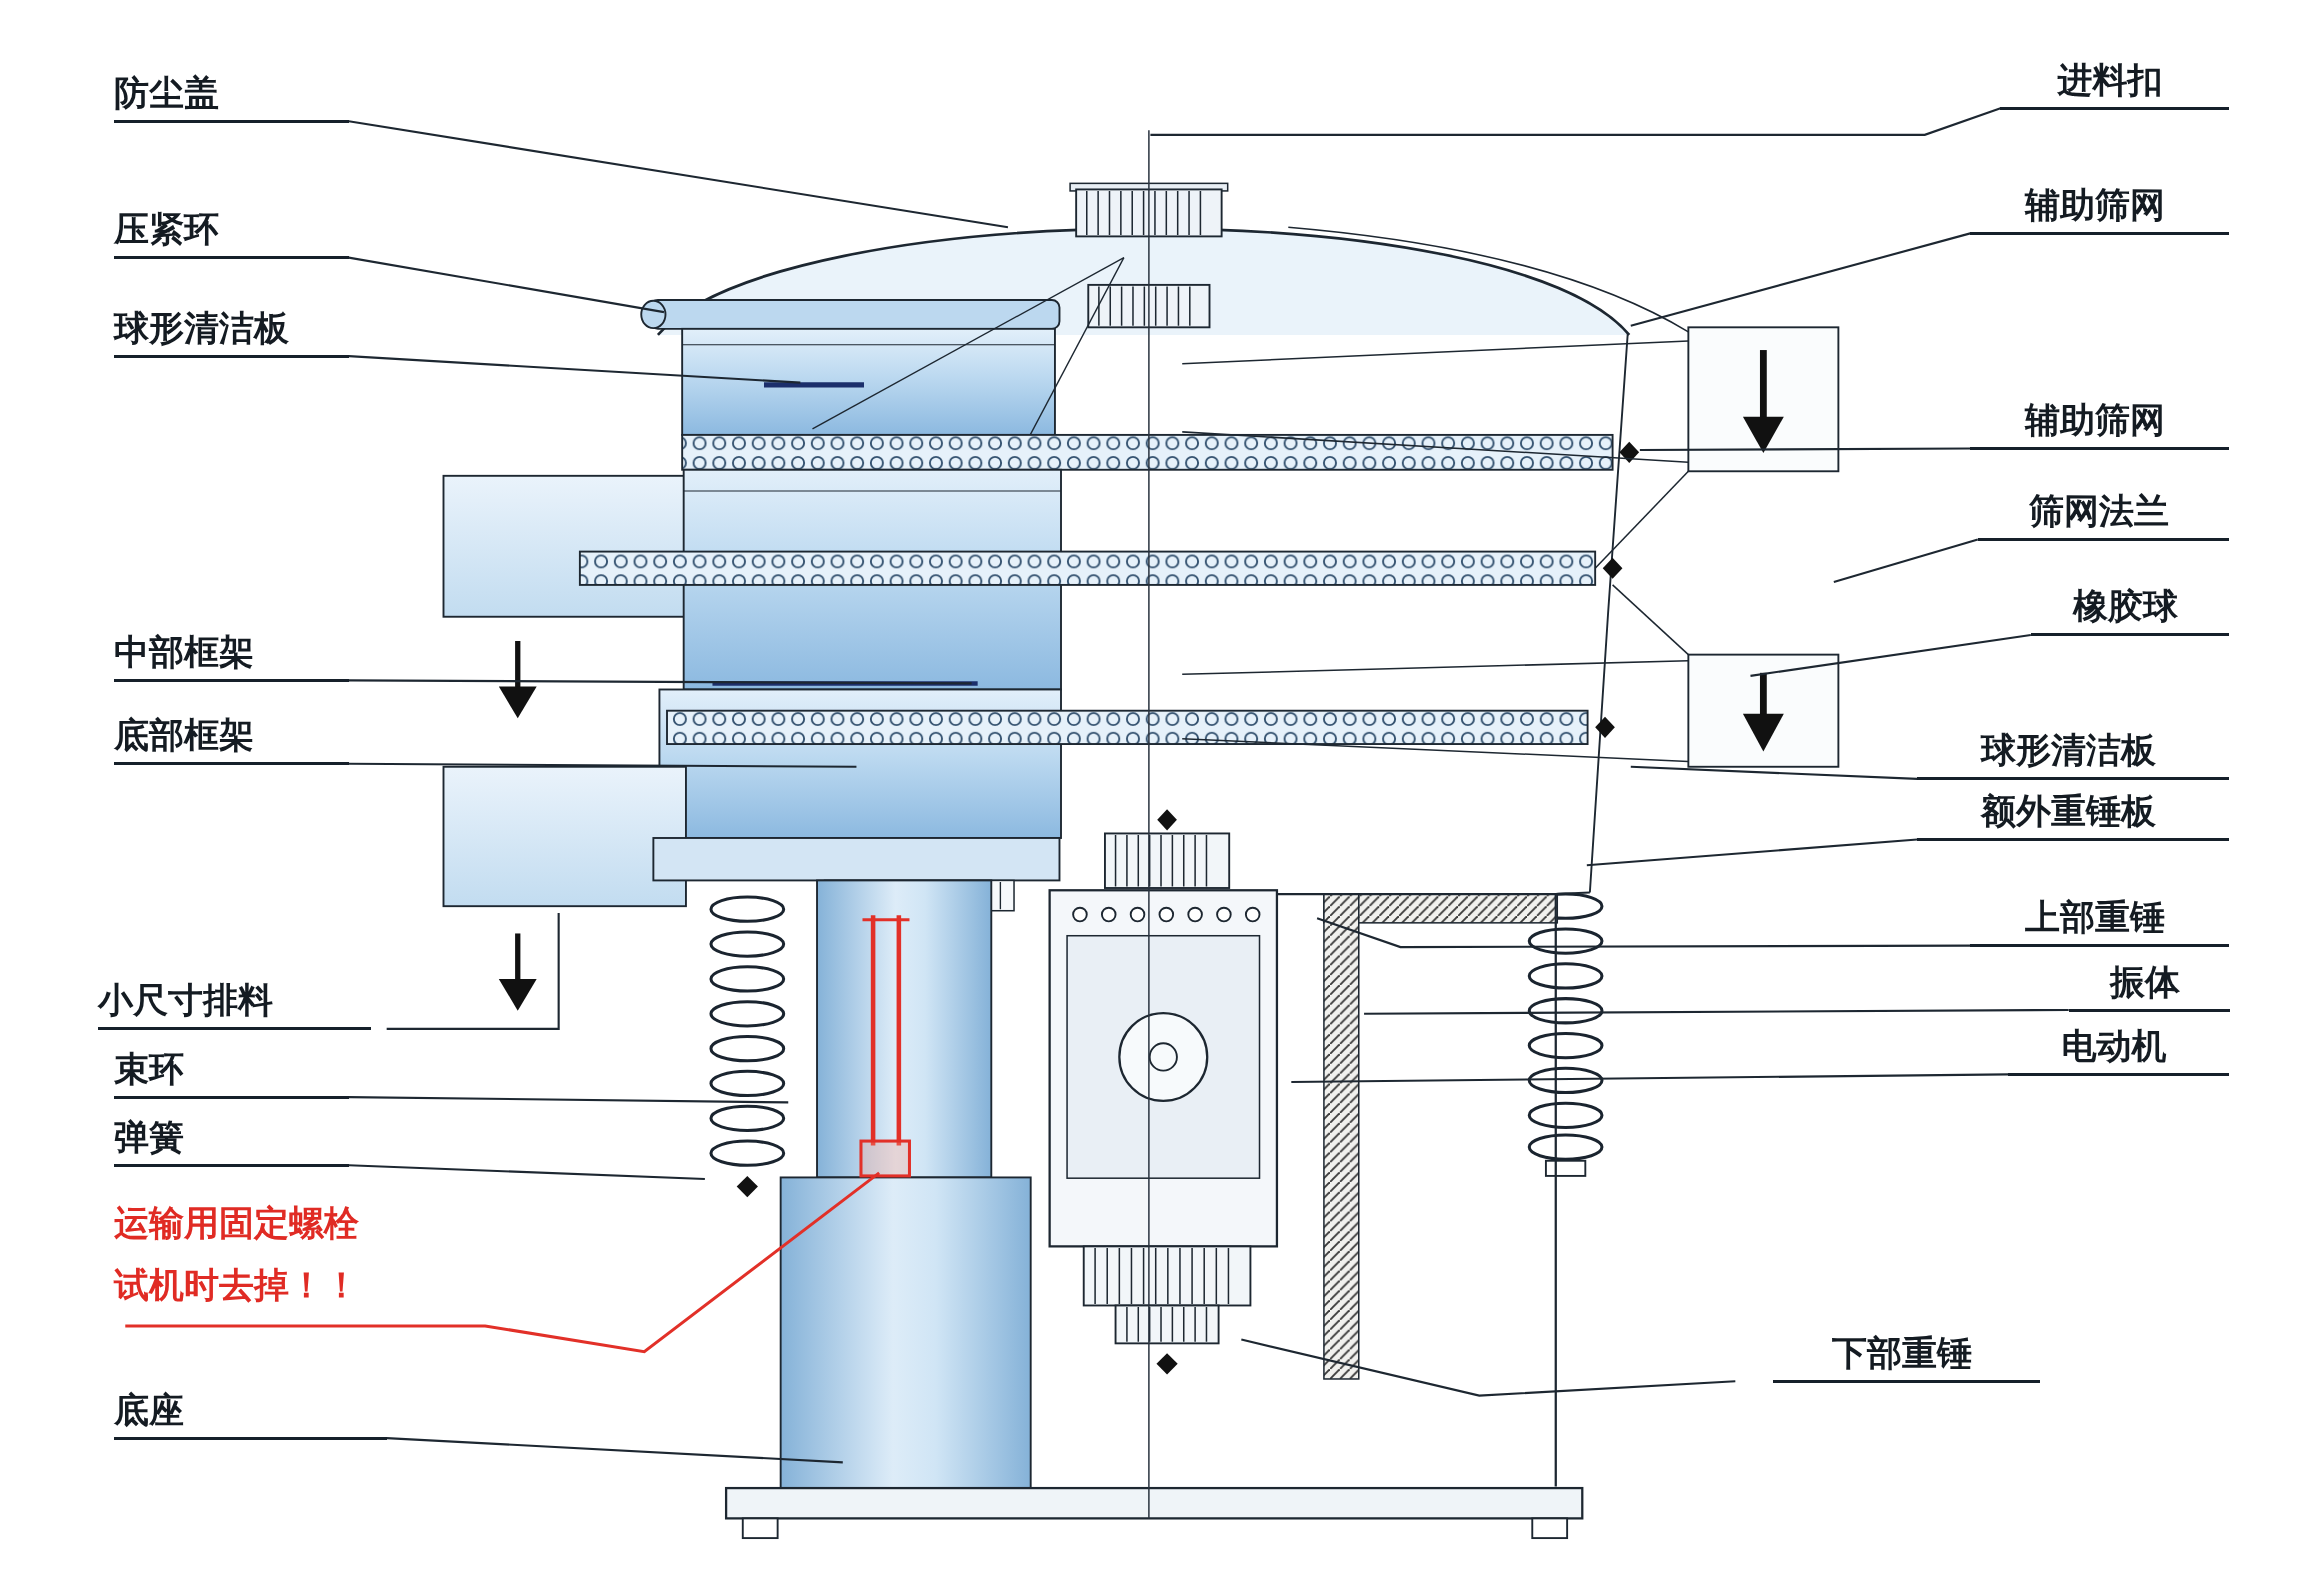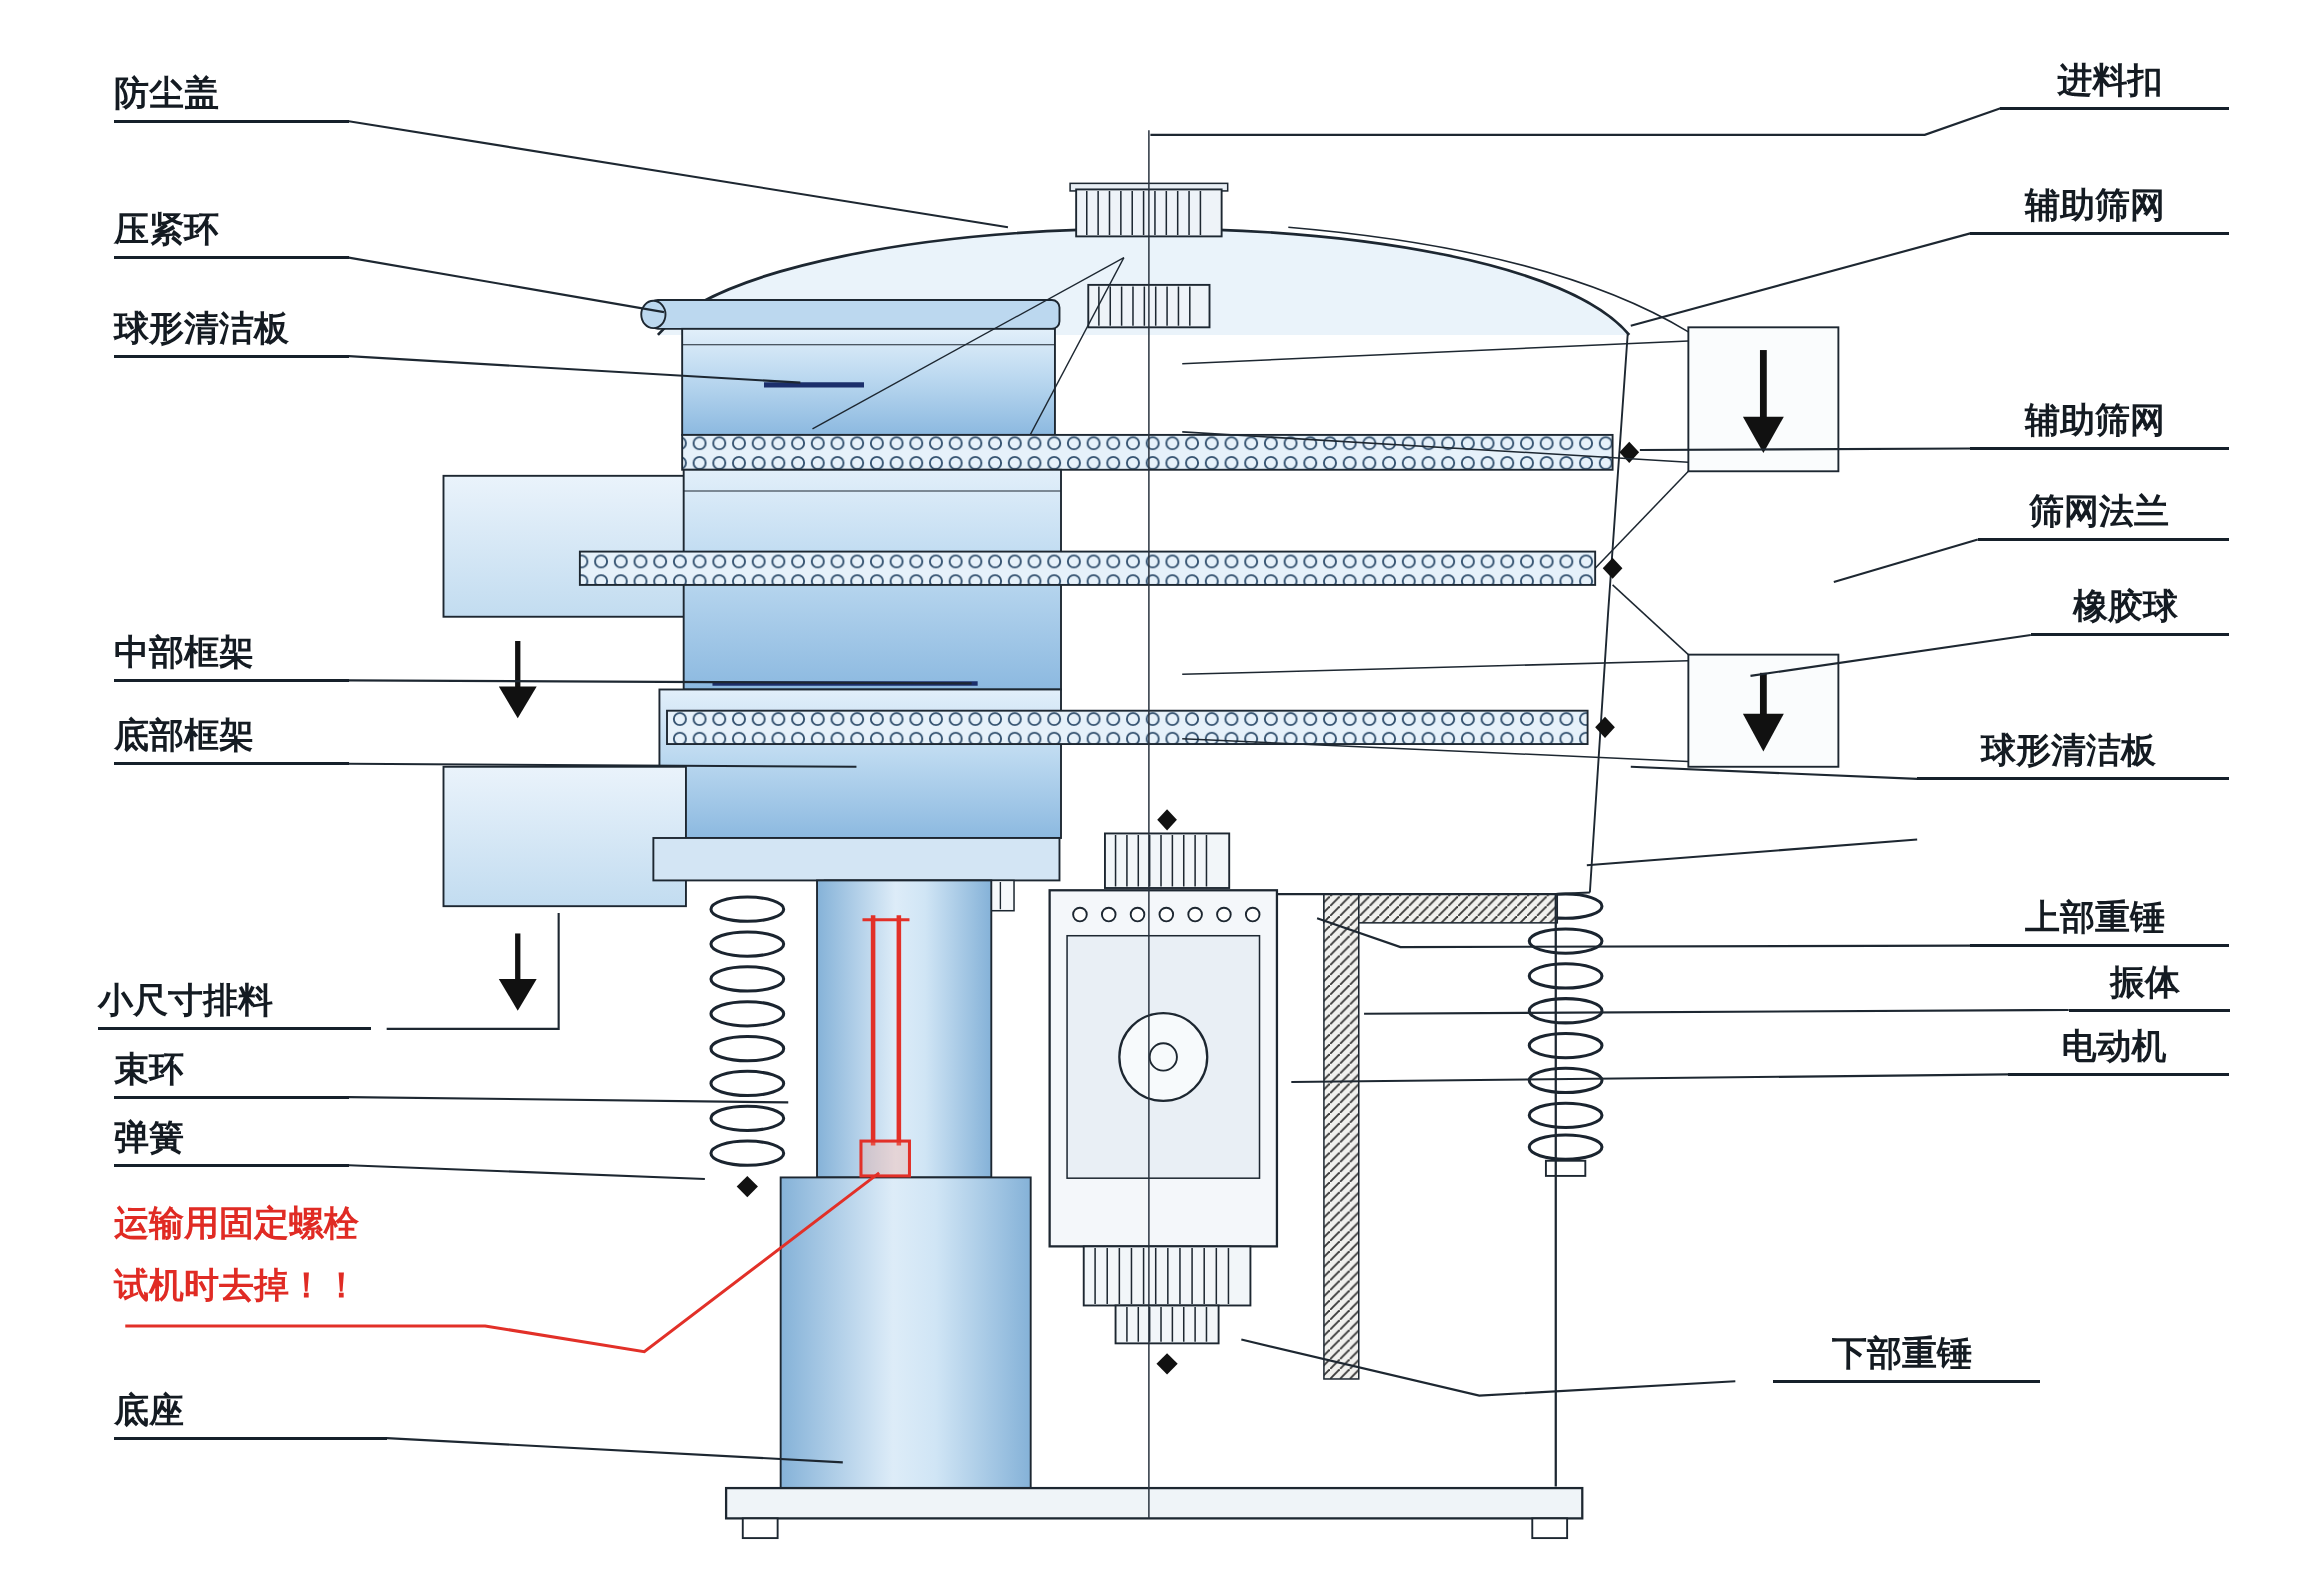--- a/index.html
+++ b/index.html
@@ -268,19 +268,20 @@
     <div>运输用固定螺栓</div>
     <div>试机时去掉！！</div>
   </div>
 
   <div class="lbl right" style="left:2000px; top:60px;   width:220px">进料扣</div>
   <div class="lbl right" style="left:1970px; top:185px;  width:250px">辅助筛网</div>
   <div class="lbl right" style="left:1970px; top:400px;  width:250px">辅助筛网</div>
   <div class="lbl right" style="left:1978px; top:491px;  width:242px">筛网法兰</div>
   <div class="lbl right" style="left:2031px; top:586px;  width:189px">橡胶球</div>
   <div class="lbl right" style="left:1917px; top:730px;  width:303px">球形清洁板</div>
+  <div class="lbl right" style="left:1917px; top:791px; width:303px">额外重锤板</div>
   <div class="lbl right" style="left:1970px; top:897px; width:250px">上部重锤</div>
   <div class="lbl right" style="left:2069px; top:962px; width:152px">振体</div>
   <div class="lbl right" style="left:2008px; top:1026px; width:212px">电动机</div>
   <div class="lbl right" style="left:1773px; top:1333px; width:258px">下部重锤</div>
 
 </div>
 
 
 </body></html>

